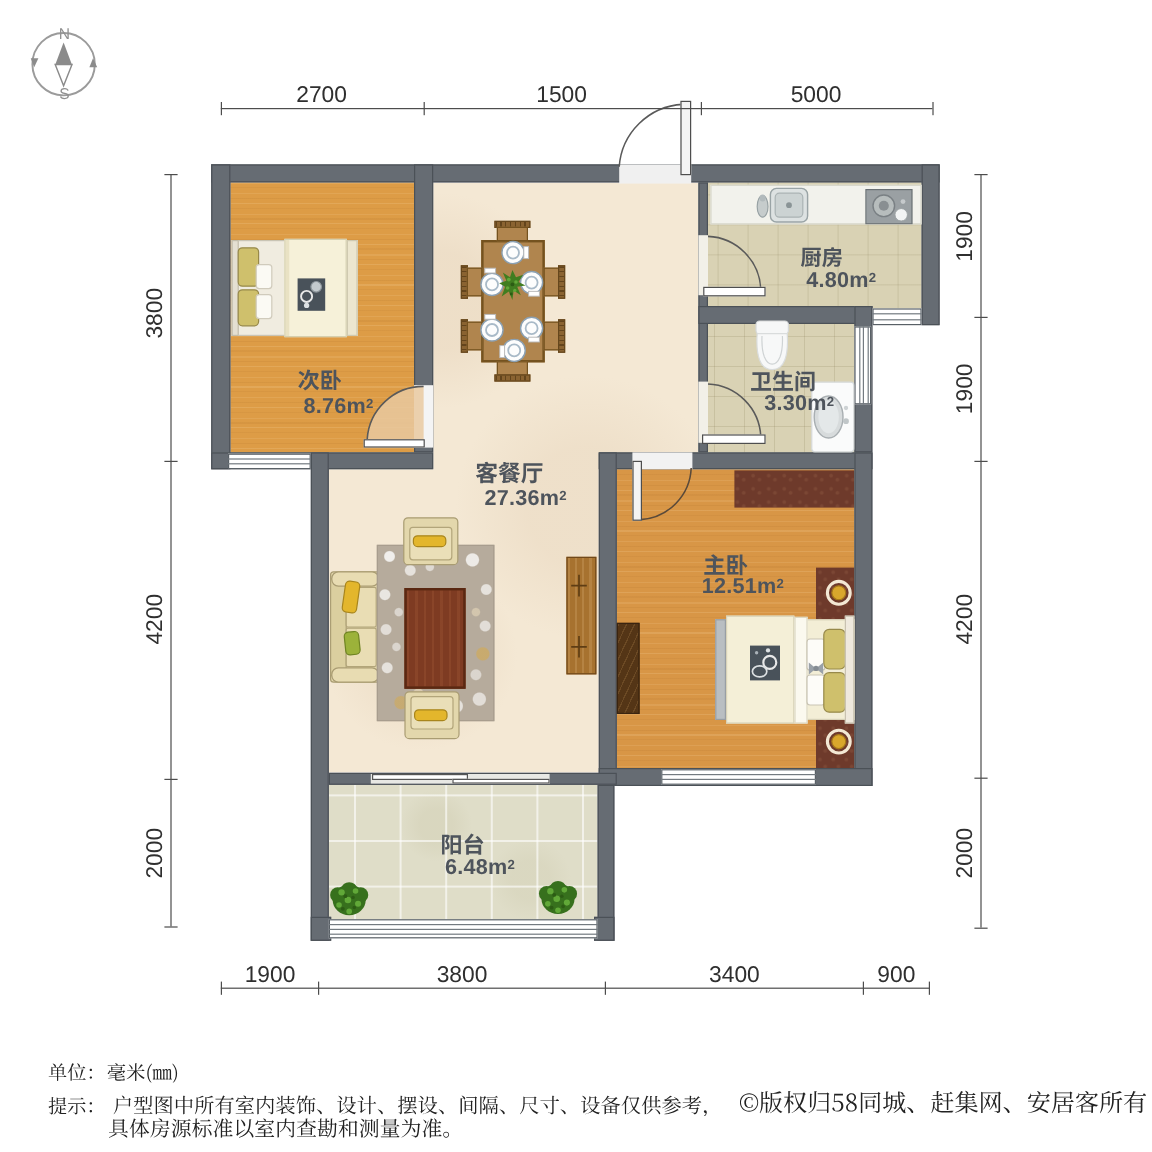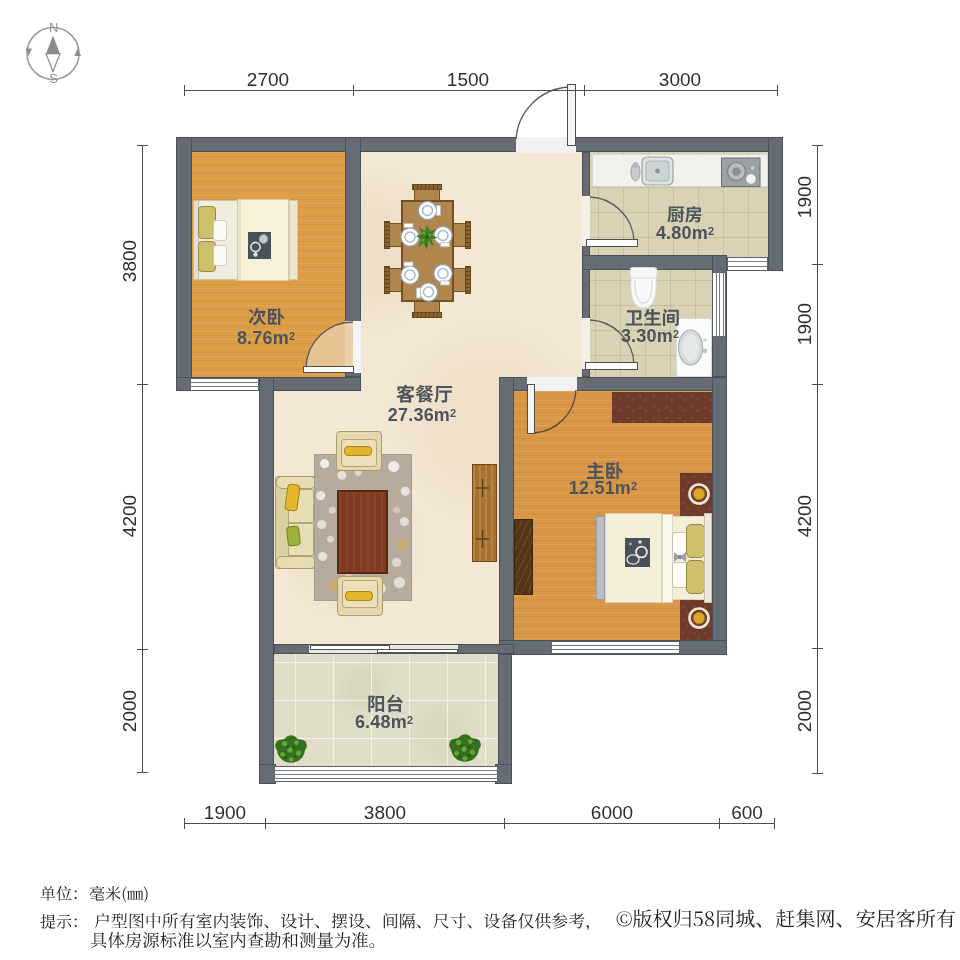--- a/index.html
+++ b/index.html
@@ -4,21 +4,21 @@
 <style>
 html,body{margin:0;padding:0;background:#fff;}
 *{box-sizing:border-box;}
 #page{position:relative;width:960px;height:960px;background:#fff;overflow:hidden;
  font-family:"Liberation Sans",sans-serif;-webkit-font-smoothing:antialiased;}
 .abs{position:absolute;}
 .wall{position:absolute;background:#666c73;border:1px solid #4b5157;}
 .win{position:absolute;background:#fff;border:1px solid #596066;}
 .dim{position:absolute;color:#2f2f2f;font-size:19px;white-space:nowrap;}
 .dimline{position:absolute;background:#4d4d4d;}
-.areanum{position:absolute;color:#4e545c;font-size:18px;} .s2{font-size:11px;position:relative;top:-4px;letter-spacing:0;} .areanum{font-weight:bold;text-align:center;width:120px;letter-spacing:0.2px;white-space:nowrap;}
+.areanum{position:absolute;color:#4e545c;font-size:18px;margin-left:16px;} .s2{font-size:11px;position:relative;top:-4px;letter-spacing:0;} .areanum{font-weight:bold;text-align:center;width:120px;letter-spacing:0.2px;white-space:nowrap;}
 .glabel{position:absolute;}
 svg{display:block;}
 </style>
 </head>
 <body>
 <div id="page">
 
 <div class="abs" style="left:274px;top:152px;width:308px;height:492px;background:#f4e8d4;background-image:radial-gradient(circle at 30% 20%,rgba(226,205,178,.35) 0 40px,rgba(0,0,0,0) 90px),radial-gradient(circle at 70% 55%,rgba(226,205,178,.3) 0 50px,rgba(0,0,0,0) 110px),radial-gradient(circle at 25% 80%,rgba(226,205,178,.3) 0 35px,rgba(0,0,0,0) 80px);clip-path:polygon(87px 0,308px 0,308px 239px,225px 239px,225px 492px,0 492px,0 239px,87px 239px);"></div>
 
 <div class="abs" style="left:192px;top:152px;width:153px;height:225px;background:#dd9c46;background-image:repeating-linear-gradient(180deg,rgba(255,228,185,.16) 0 1px,rgba(0,0,0,0) 1px 4px,rgba(145,85,25,.08) 4px 5px,rgba(0,0,0,0) 5px 9px,rgba(255,228,185,.12) 9px 10px,rgba(0,0,0,0) 10px 13px,rgba(150,90,25,.10) 13px 14px,rgba(0,0,0,0) 14px 17px);"></div>
@@ -431,33 +431,33 @@
 <div class="areanum" style="left:324px;top:711.5px;">6.48m<span class="s2">2</span></div>
 
 <div class="dimline" style="left:184px;top:90px;width:593px;height:1px;"></div>
 <div class="dimline" style="left:184px;top:85px;width:1px;height:11px;"></div>
 <div class="dimline" style="left:353px;top:85px;width:1px;height:11px;"></div>
 <div class="dimline" style="left:584px;top:85px;width:1px;height:11px;"></div>
 <div class="dimline" style="left:777px;top:85px;width:1px;height:11px;"></div>
 
 <div class="dim" style="left:233px;top:69px;width:70px;text-align:center;">2700</div>
 <div class="dim" style="left:433px;top:69px;width:70px;text-align:center;">1500</div>
-<div class="dim" style="left:645px;top:69px;width:70px;text-align:center;">3000</div>
+<div class="dim" style="left:645px;top:69px;width:70px;text-align:center;">5000</div>
 
 <div class="dimline" style="left:184px;top:823px;width:591px;height:1px;"></div>
 <div class="dimline" style="left:184px;top:818px;width:1px;height:11px;"></div>
 <div class="dimline" style="left:265px;top:818px;width:1px;height:11px;"></div>
 <div class="dimline" style="left:504px;top:818px;width:1px;height:11px;"></div>
 <div class="dimline" style="left:719px;top:818px;width:1px;height:11px;"></div>
 <div class="dimline" style="left:774px;top:818px;width:1px;height:11px;"></div>
 
 <div class="dim" style="left:190px;top:802px;width:70px;text-align:center;">1900</div>
 <div class="dim" style="left:350px;top:802px;width:70px;text-align:center;">3800</div>
-<div class="dim" style="left:577px;top:802px;width:70px;text-align:center;">6000</div>
-<div class="dim" style="left:712px;top:802px;width:70px;text-align:center;">600</div>
+<div class="dim" style="left:577px;top:802px;width:70px;text-align:center;">3400</div>
+<div class="dim" style="left:712px;top:802px;width:70px;text-align:center;">900</div>
 
 <div class="dimline" style="left:142px;top:145px;width:1px;height:627px;"></div>
 <div class="dimline" style="left:137px;top:145px;width:11px;height:1px;"></div>
 <div class="dimline" style="left:137px;top:384px;width:11px;height:1px;"></div>
 <div class="dimline" style="left:137px;top:649px;width:11px;height:1px;"></div>
 <div class="dimline" style="left:137px;top:772px;width:11px;height:1px;"></div>
 
 <div class="dim" style="left:95px;top:250px;width:70px;text-align:center;transform:rotate(-90deg);">3800</div>
 <div class="dim" style="left:95px;top:505px;width:70px;text-align:center;transform:rotate(-90deg);">4200</div>
 <div class="dim" style="left:95px;top:700px;width:70px;text-align:center;transform:rotate(-90deg);">2000</div>

